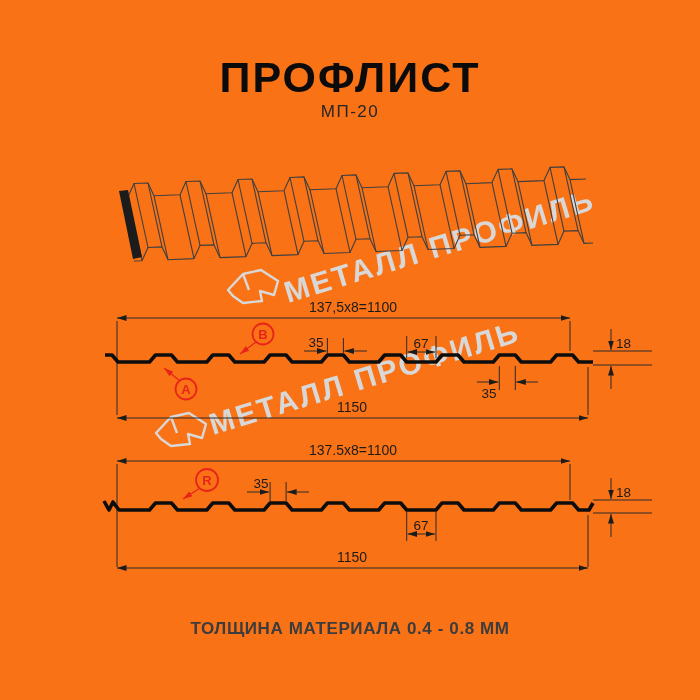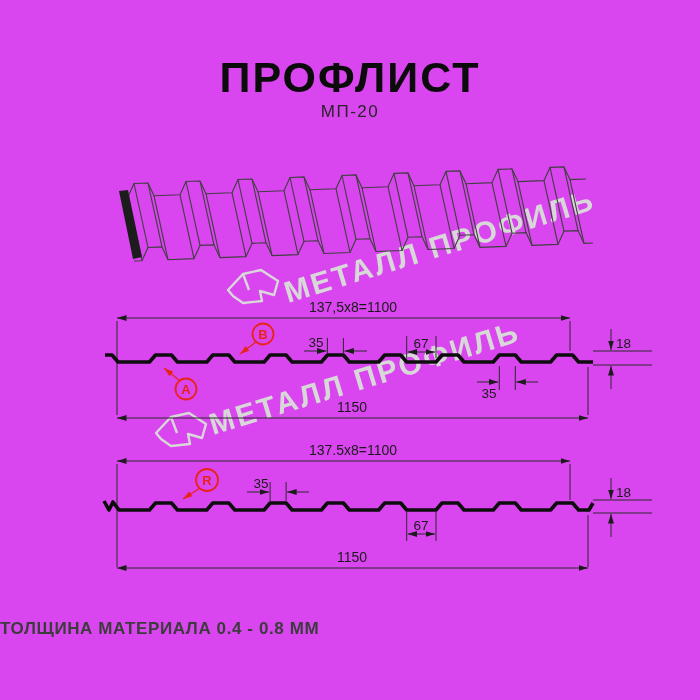--- a/index.html
+++ b/index.html
@@ -1,22 +1,22 @@
 <!DOCTYPE html>
 <html><head>
 <meta charset="utf-8">
 <style>
   html,body{margin:0;padding:0;background:#ffffff;}
   body{width:700px;height:700px;font-family:"Liberation Sans",sans-serif;}
-  .page{position:relative;width:700px;height:700px;background:#d946ef;overflow:hidden;}
+  .page{position:relative;width:700px;height:700px;background:#f97316;overflow:hidden;}
   .title{position:absolute;top:56px;left:0;width:100%;text-align:center;
          font-size:43px;font-weight:bold;letter-spacing:2px;color:#0b0b0b;line-height:1;}
   .subtitle{position:absolute;top:103px;left:0;width:100%;text-align:center;
          font-size:17px;font-weight:normal;letter-spacing:1.5px;color:#262626;line-height:1;}
-  .footer{position:absolute;top:620px;left:0;width:100%;
+  .footer{position:absolute;top:620px;left:0;width:100%;text-align:center;
          font-size:17px;font-weight:bold;letter-spacing:0.6px;color:#3c3c3c;line-height:1;}
   svg.canvas{position:absolute;top:0;left:0;}
   text.dim{font-size:13.5px;fill:#1b1b1b;}
   text.dimb{font-size:14px;fill:#1b1b1b;}
   text.mk{font-size:13px;font-weight:bold;fill:#e8241a;}
   text.wm{font-size:30px;font-weight:bold;letter-spacing:2.5px;fill:#d8d8d8;}
   .dimln{stroke:#2a2a2a;stroke-width:1;fill:none;}
   .prof{stroke:#0d0d0d;stroke-width:3.6;fill:none;stroke-linejoin:round;}
   .p3d{stroke:#3f3f3f;stroke-width:1.1;fill:none;stroke-linejoin:round;}
   .redl{stroke:#e8241a;stroke-width:1.2;fill:none;}

